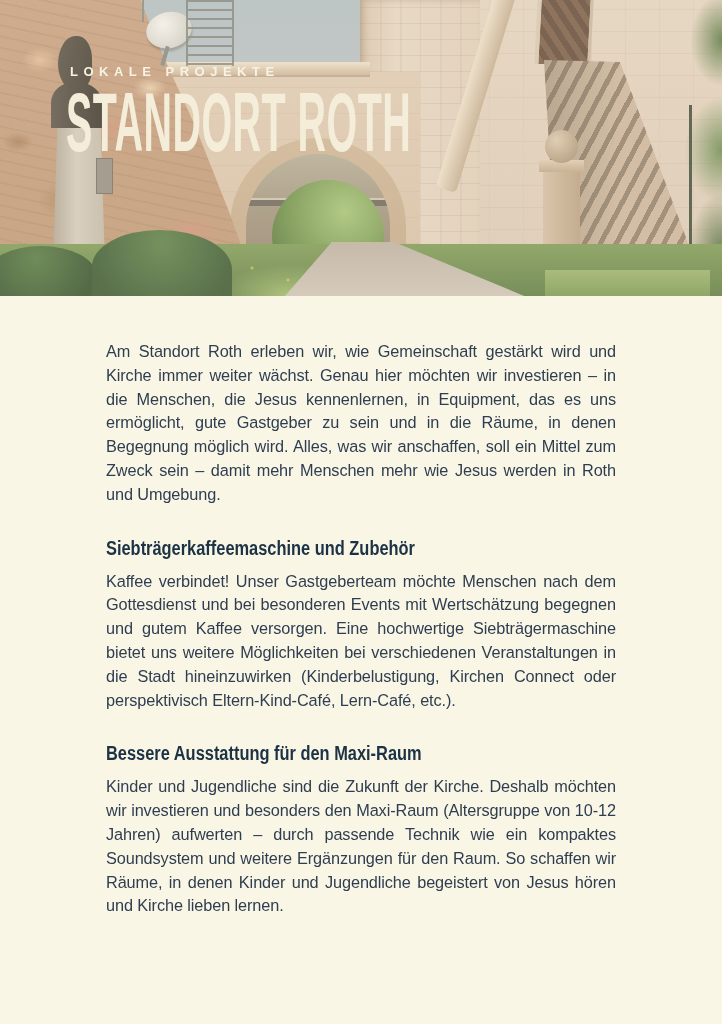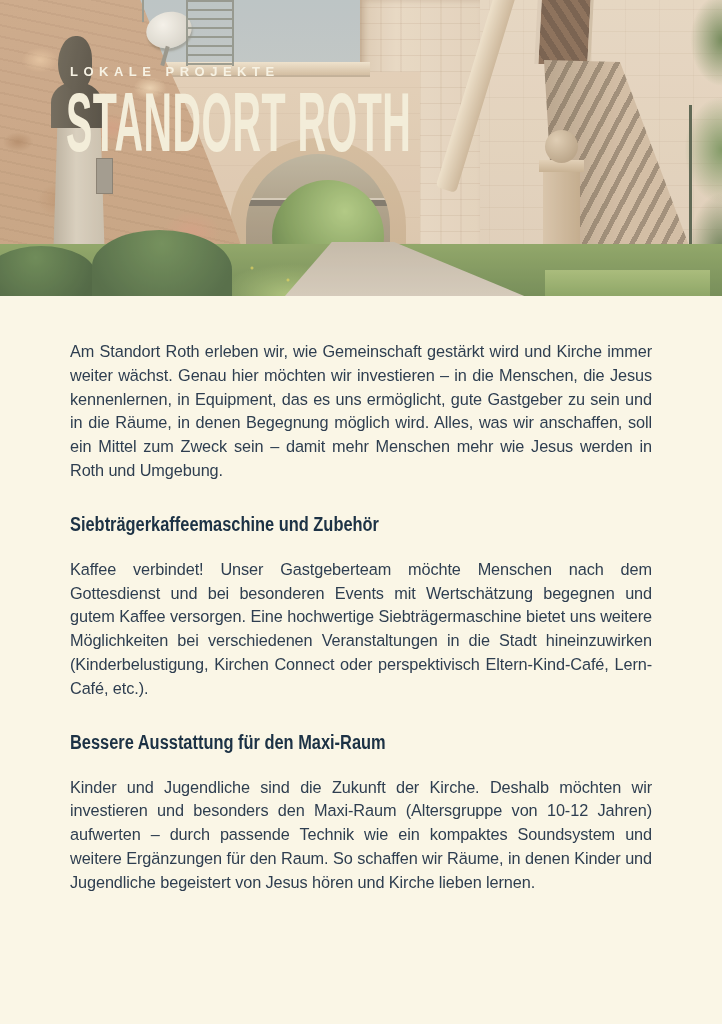--- a/index.html
+++ b/index.html
@@ -129,28 +129,28 @@
     background:rgba(243,233,213,.17); }
 
   
   .kicker { position:absolute; left:70px; top:64px; z-index:5;
     font-size:13px; font-weight:700; letter-spacing:5.5px; color:#f7f2e3; }
   .hero-title { position:absolute; left:66px; top:80px; z-index:5;
     font-size:84px; font-weight:800; letter-spacing:1px; white-space:nowrap;
     color:#f3edd9; transform:scale(0.47,1); transform-origin:0 0; line-height:1; }
 
   
-  .content { padding:0 70px; }
+  .content { padding:0 106px; }
   .intro { margin-top:44px; }
   p.body-text { font-size:16.3px; line-height:23.8px; text-align:justify;
     color:#2e3e50; letter-spacing:-0.1px; }
   h2.section-heading { margin-top:29px; font-size:20px; font-weight:700;
     color:#1c3245; white-space:nowrap; letter-spacing:0;
     transform:scaleX(0.82); transform-origin:0 50%; line-height:1.2; }
-  .section p.body-text { margin-top:22px; }
+  .section p.body-text { margin-top:10px; }
 </style>
 </head>
 <body>
 
 <div class="hero">
   <div class="abs wall-right"></div>
   <div class="abs door"></div>
   <div class="abs tower"></div>
   <div class="abs bridge-wall"></div>
   <div class="abs ledge"></div>

